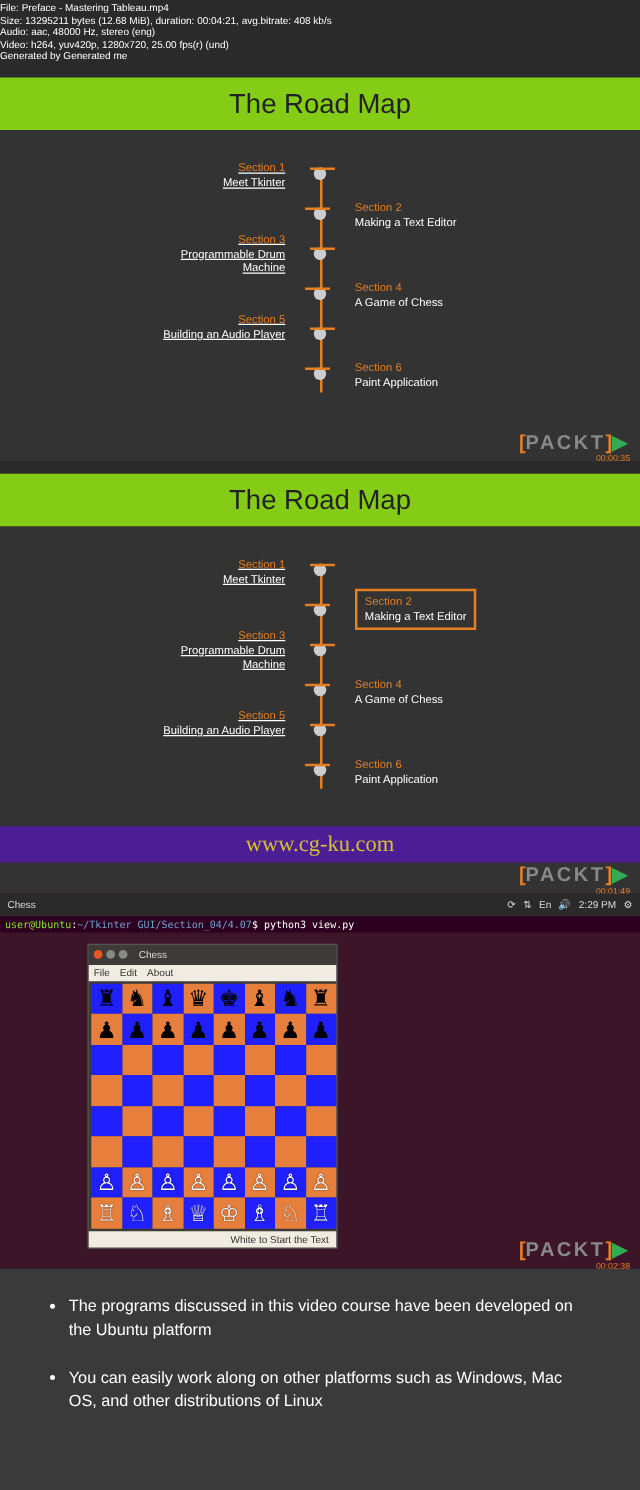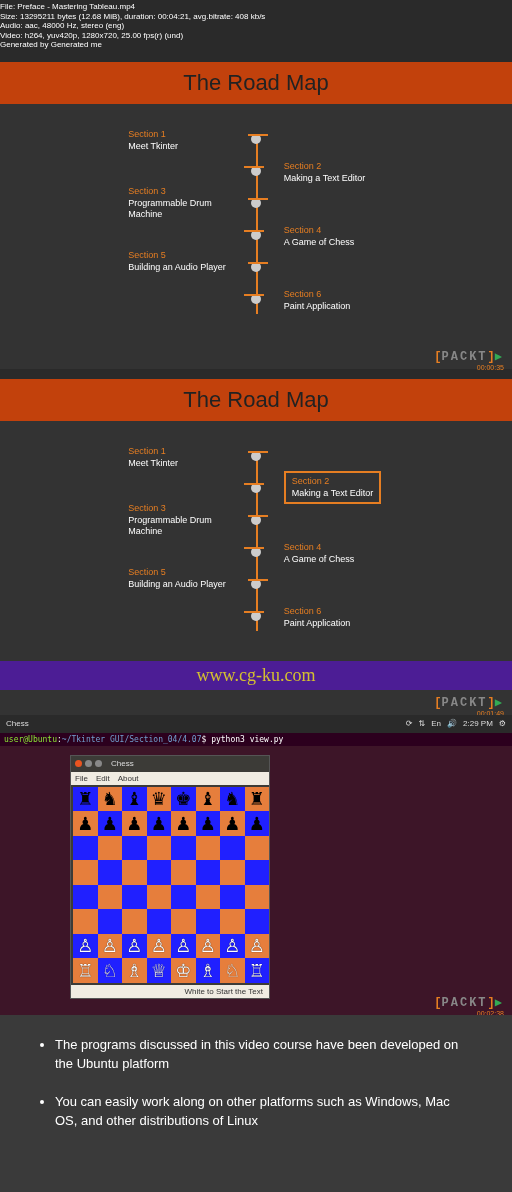--- a/index.html
+++ b/index.html
@@ -16,21 +16,21 @@
     font-size: 8px;
     line-height: 1.2;
     padding: 2px 0;
   }
   .slide {
     background: #333333;
     position: relative;
     padding-bottom: 25px;
   }
   .slide-header {
-    background: #c2410c;
+    background: #84cc16;
     color: #222;
     text-align: center;
     font-size: 22px;
     padding: 8px 0;
     font-weight: 300;
     margin-top: 10px;
   }
   .roadmap {
     position: relative;
     height: 220px;
@@ -52,21 +52,21 @@
     background: #ccc;
     border-radius: 50%;
     transform: translateX(-50%);
   }
   .section-label {
     position: absolute;
     width: 120px;
     font-size: 9px;
     line-height: 1.3;
   }
-  .section-label.left { right: 52%; text-align: left; padding-right: 20px; }
+  .section-label.left { right: 52%; text-align: right; padding-right: 20px; text-decoration: underline; }
   .section-label.right { left: 52%; text-align: left; padding-left: 20px; }
   .section-title { color: #e67e22; }
   .section-sub { color: #fff; }
   .connector {
     position: absolute;
     height: 2px;
     background: #e67e22;
     top: 5px;
     width: 20px;
   }
@@ -75,23 +75,22 @@
   .highlight-box {
     border: 2px solid #e67e22;
     padding: 3px 6px;
     display: inline-block;
   }
   .packt-logo {
     position: absolute;
     right: 10px;
     bottom: 5px;
     color: #e67e22;
-    font-size: 12px;
+    font-size: 16px;
     font-weight: bold;
-    font-family: Liberation Mono, monospace;
   }
   .packt-logo .bracket { color: #e67e22; }
   .packt-logo .text { color: #888; letter-spacing: 2px; }
   .packt-logo .play { color: #3a5; }
   .timestamp {
     position: absolute;
     right: 8px;
     bottom: -2px;
     color: #e67e22;
     font-size: 7px;

